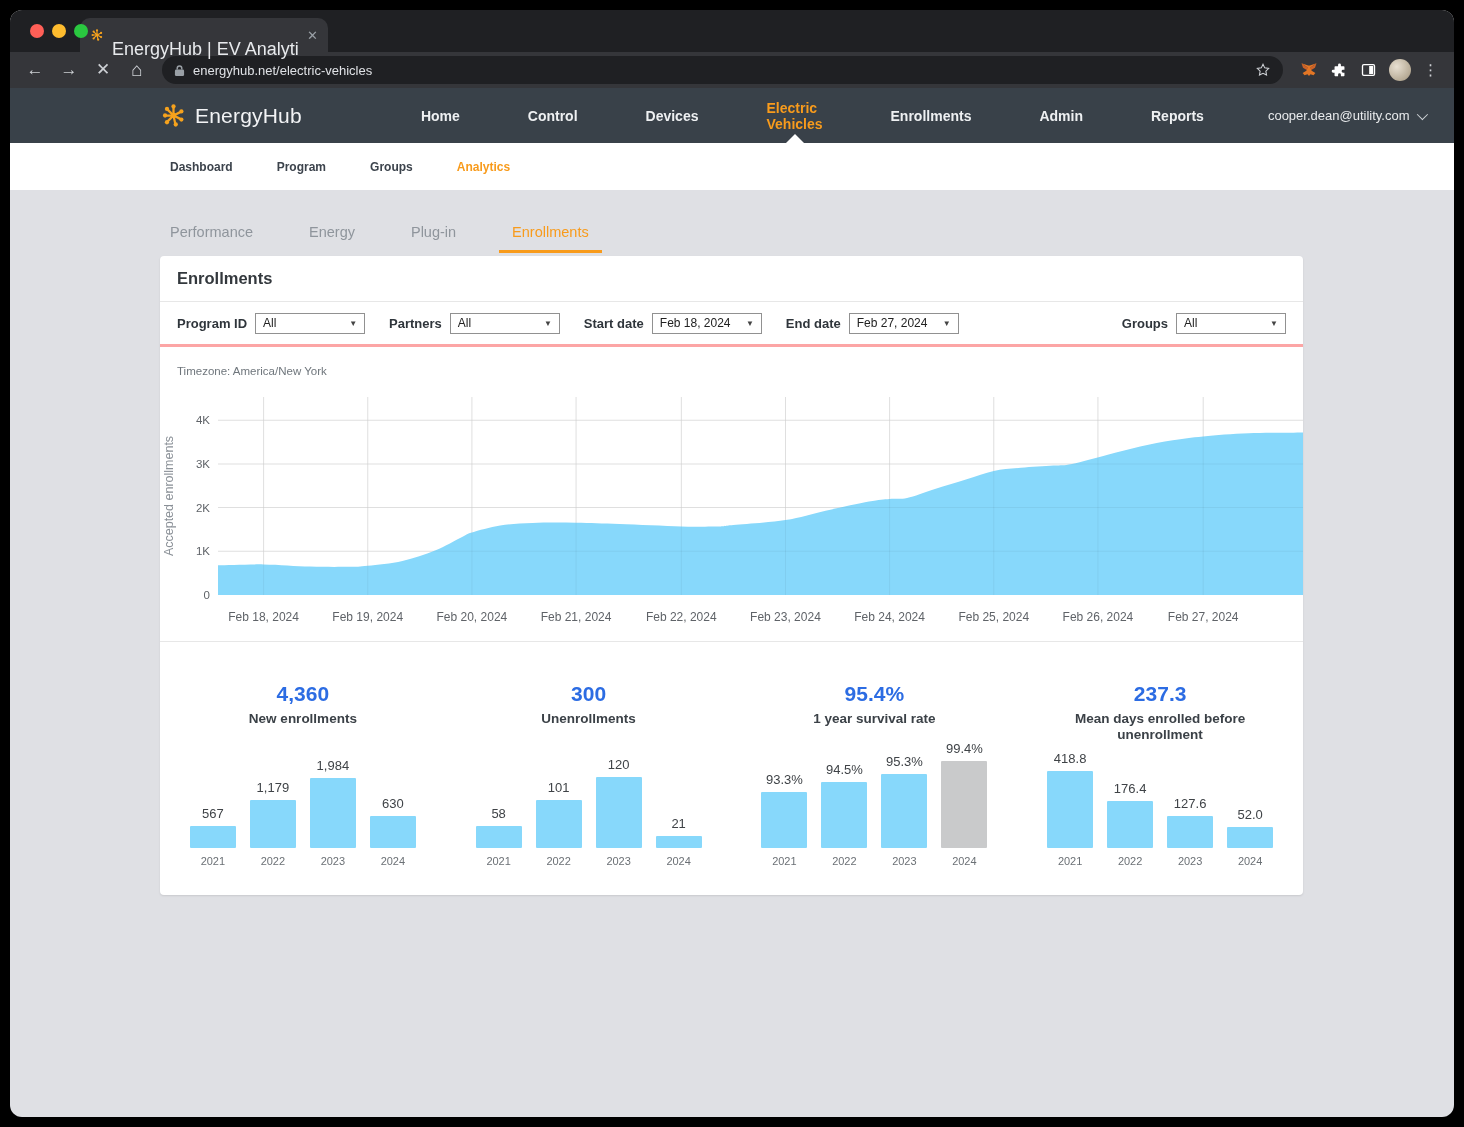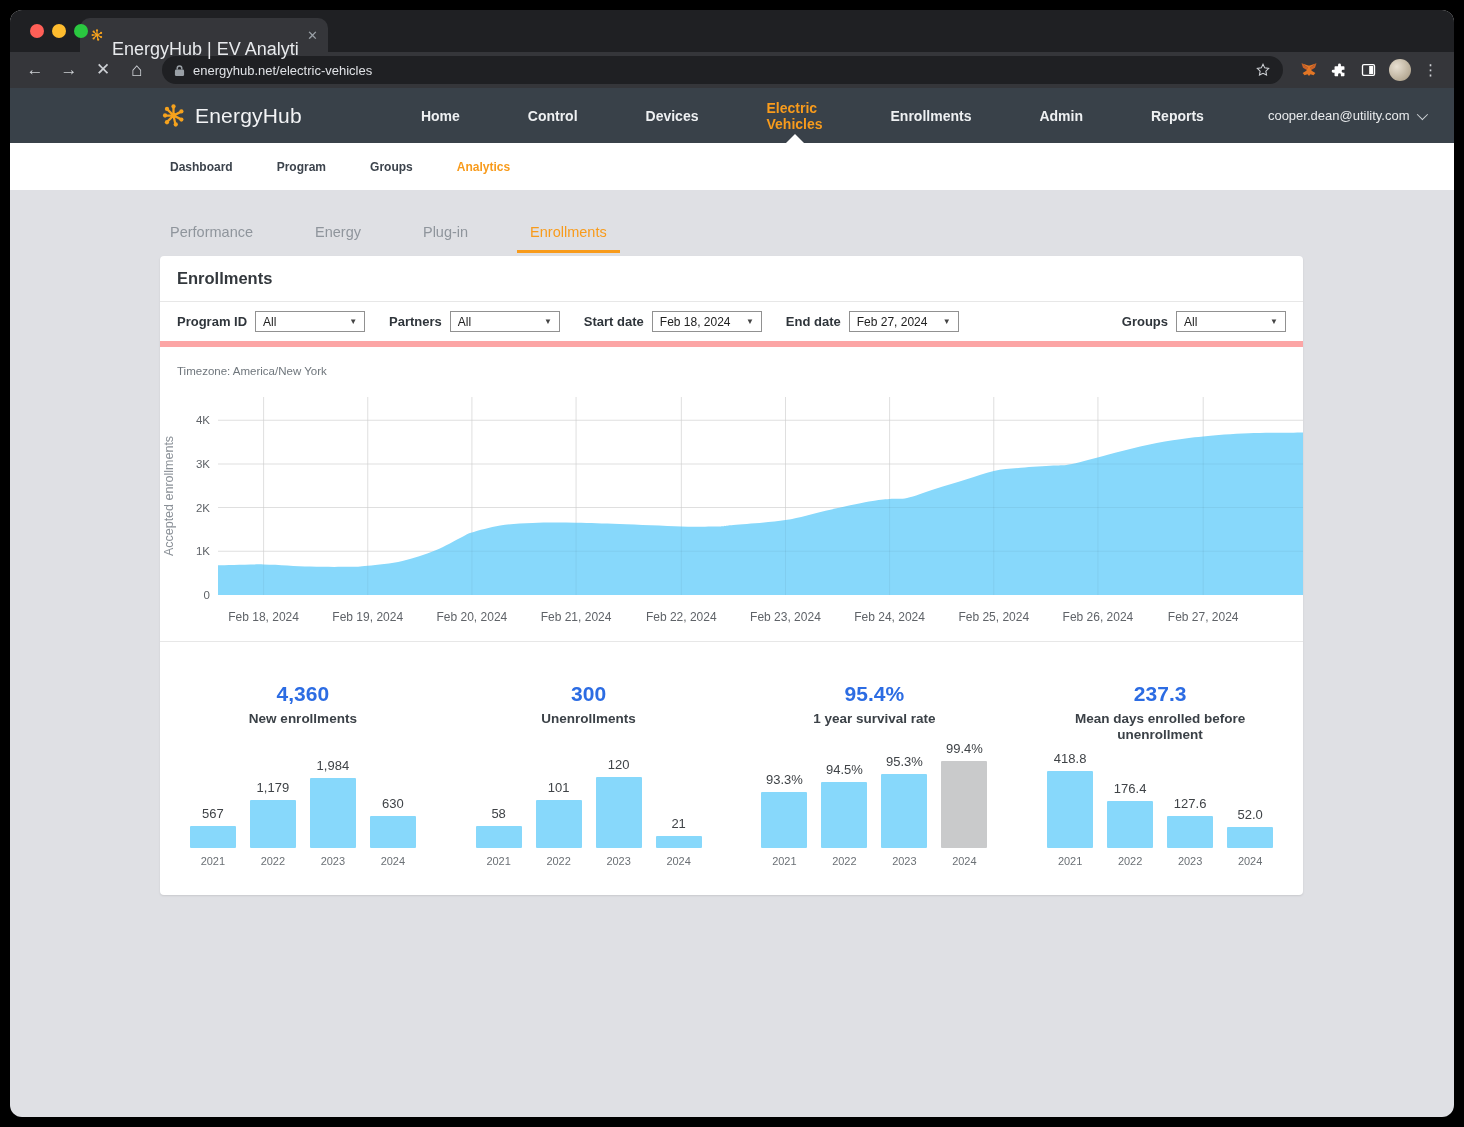--- a/index.html
+++ b/index.html
@@ -32,32 +32,32 @@
   .nav-user { margin-left:auto; color:#e8eaec; font-size:13px; display:flex; align-items:center; gap:7px; padding-right:120px; cursor:pointer; }
   .chev { width:8px; height:8px; border-right:1.5px solid #cfd3d7; border-bottom:1.5px solid #cfd3d7; transform:rotate(45deg) translateY(-2px); }
 
   .subnav { height:47px; background:#fff; display:flex; align-items:center; padding-left:150px; gap:0; flex:none; }
   .subnav-item { font-size:12px; font-weight:600; color:#3c434c; padding:0 22px; cursor:pointer; }
   .subnav-item:first-child { padding-left:10px; }
   .subnav-item.active { color:#f89b1c; }
 
   
   .content { flex:1; padding:24px 151px 0 150px; overflow:hidden; }
-  .tabs { display:flex; gap:16px; margin-bottom:3px;align-items:flex-end; }
+  .tabs { display:flex; gap:10px; margin-bottom:3px;align-items:flex-end; }
   .tab-item { font-size:14.5px; color:#8f959c; padding:10px 23px 13px 23px; position:relative; cursor:pointer; }
   .tab-item:first-child { padding-left:10px; }
   .tab-item.active { color:#f89b1c; }
   .tab-item.active .underline { position:absolute; left:10px; right:10px; bottom:0; height:3px; background:#f89b1c; }
   .tab-item:first-child.active .underline { left:0; }
 
   .card { background:#fff; border-radius:4px; box-shadow:0 1px 2px rgba(0,0,0,.10); }
   .card-header { height:46px; display:flex; align-items:center; padding-left:17px; border-bottom:1px solid #e7e7e7; }
   .card-title { font-size:16.5px; font-weight:bold; color:#33383d; }
 
-  .filters { height:45px; display:flex; align-items:center; padding:0 17px; border-bottom:6px solid #fca5a5; gap:10px; }
+  .filters { height:45px; display:flex; align-items:center; padding:0 17px; border-bottom:3px solid #fca5a5; gap:10px; }
   .filter { display:flex; align-items:center; gap:8px; margin-right:14px; }
   .filter-label { font-size:13px; font-weight:bold; color:#2f353b; white-space:nowrap; }
   .select { width:110px; height:21px; border:1px solid #919191; background:#fff; display:flex; align-items:center; padding:0 7px; cursor:pointer; }
   .select-value { font-size:12px; color:#222; flex:1; white-space:nowrap; }
   .select-arrow { font-size:8px; color:#444; }
   .filter.groups { margin-left:auto; margin-right:0; }
 
   .chart-section { padding-top:15px; }
   .chart-title-row { display:flex; align-items:center; gap:7px; padding-left:17px; }
   .chart-title { font-size:15px; color:#3c4349; }

